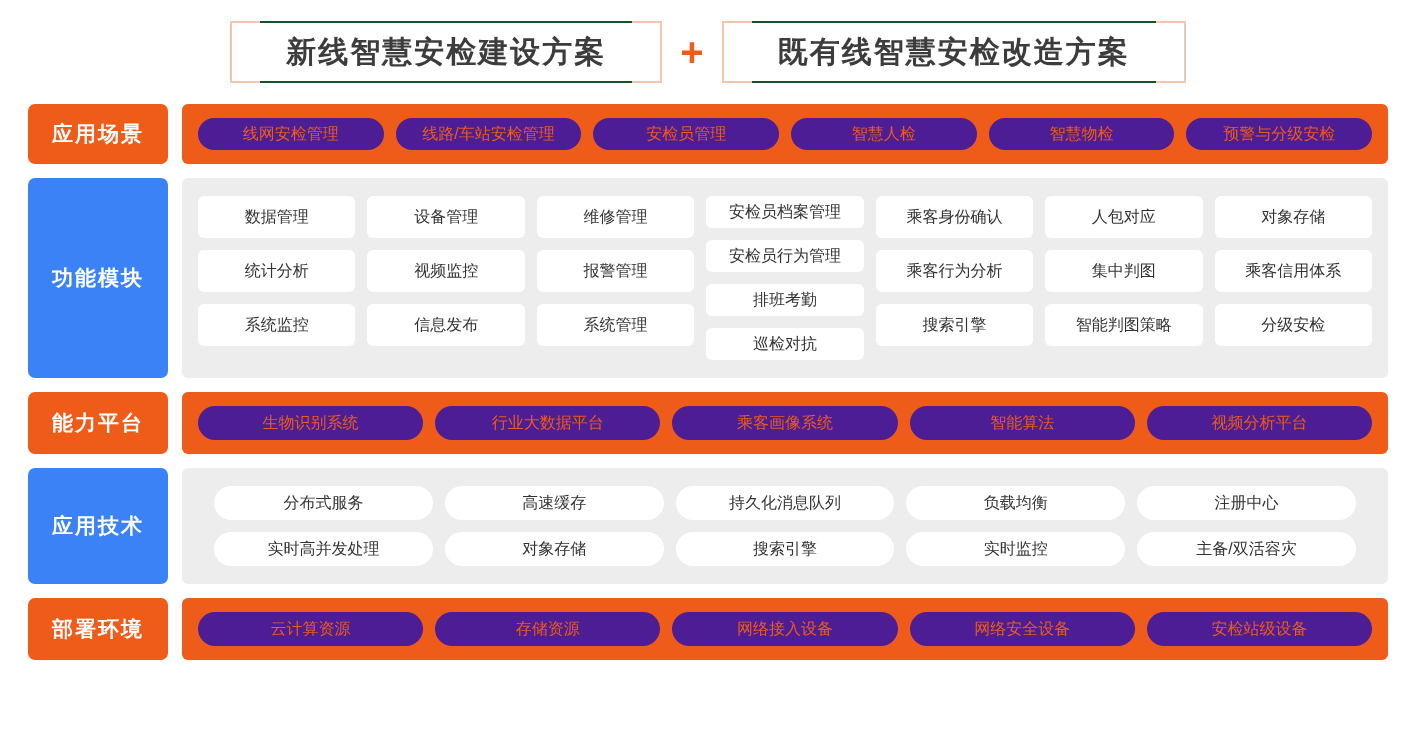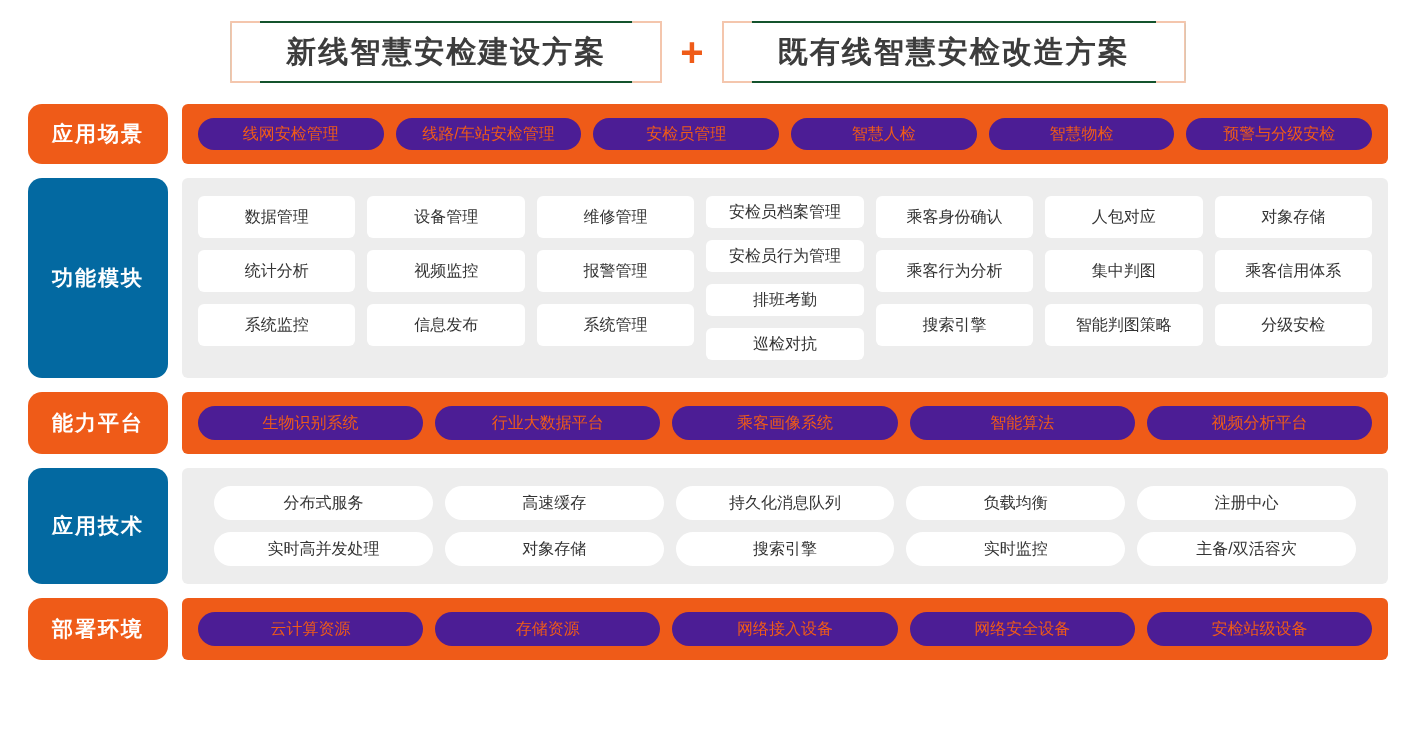--- a/index.html
+++ b/index.html
@@ -90,32 +90,32 @@
     box-sizing: border-box;
   }
   .row {
     display: flex;
     align-items: stretch;
     margin-bottom: 14px;
   }
   .row-label {
     width: 140px;
     min-width: 140px;
-    border-radius: 14px;
+    border-radius: 7px;
     display: flex;
     align-items: center;
     justify-content: center;
     color: #ffffff;
     font-size: 21px;
     font-weight: bold;
     letter-spacing: 2px;
     margin-right: 14px;
   }
   .row-label.orange { background: #ef5b18; }
-  .row-label.gray   { background: #0369a1; font-family: Liberation Mono, monospace; }
+  .row-label.gray   { background: #3b82f6; font-family: Liberation Mono, monospace; }
 
   .row-body {
     flex: 1;
     border-radius: 6px;
     display: flex;
     align-items: center;
     box-sizing: border-box;
   }
   .row-body.orange { background: #ef5b18; }
   .row-body.gray   { background: #ededed; }

